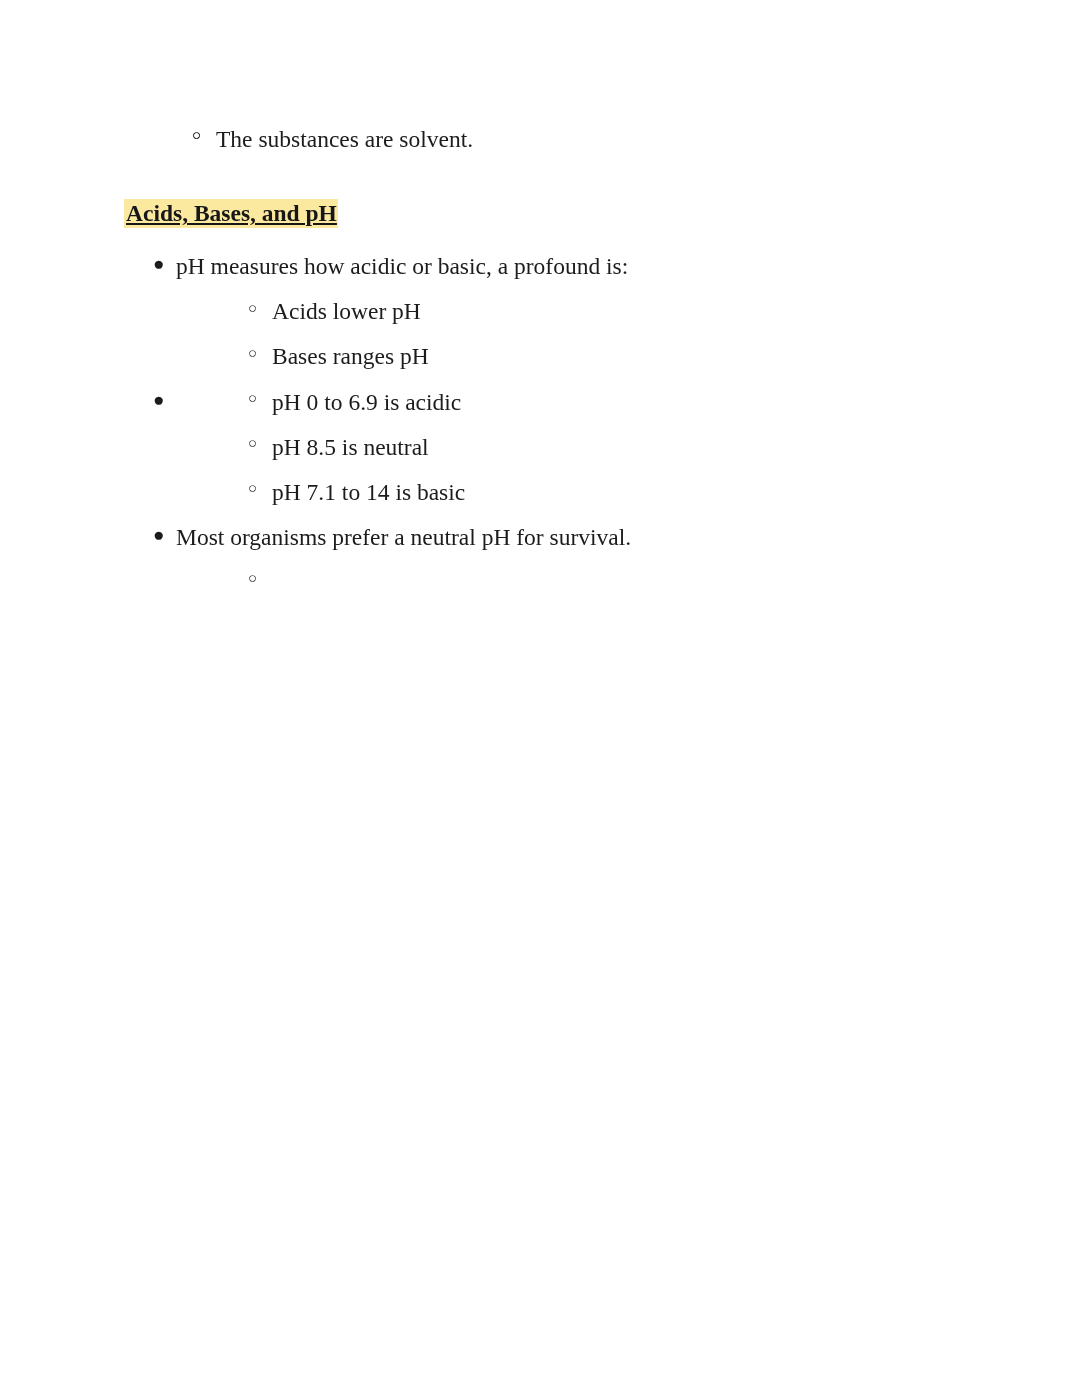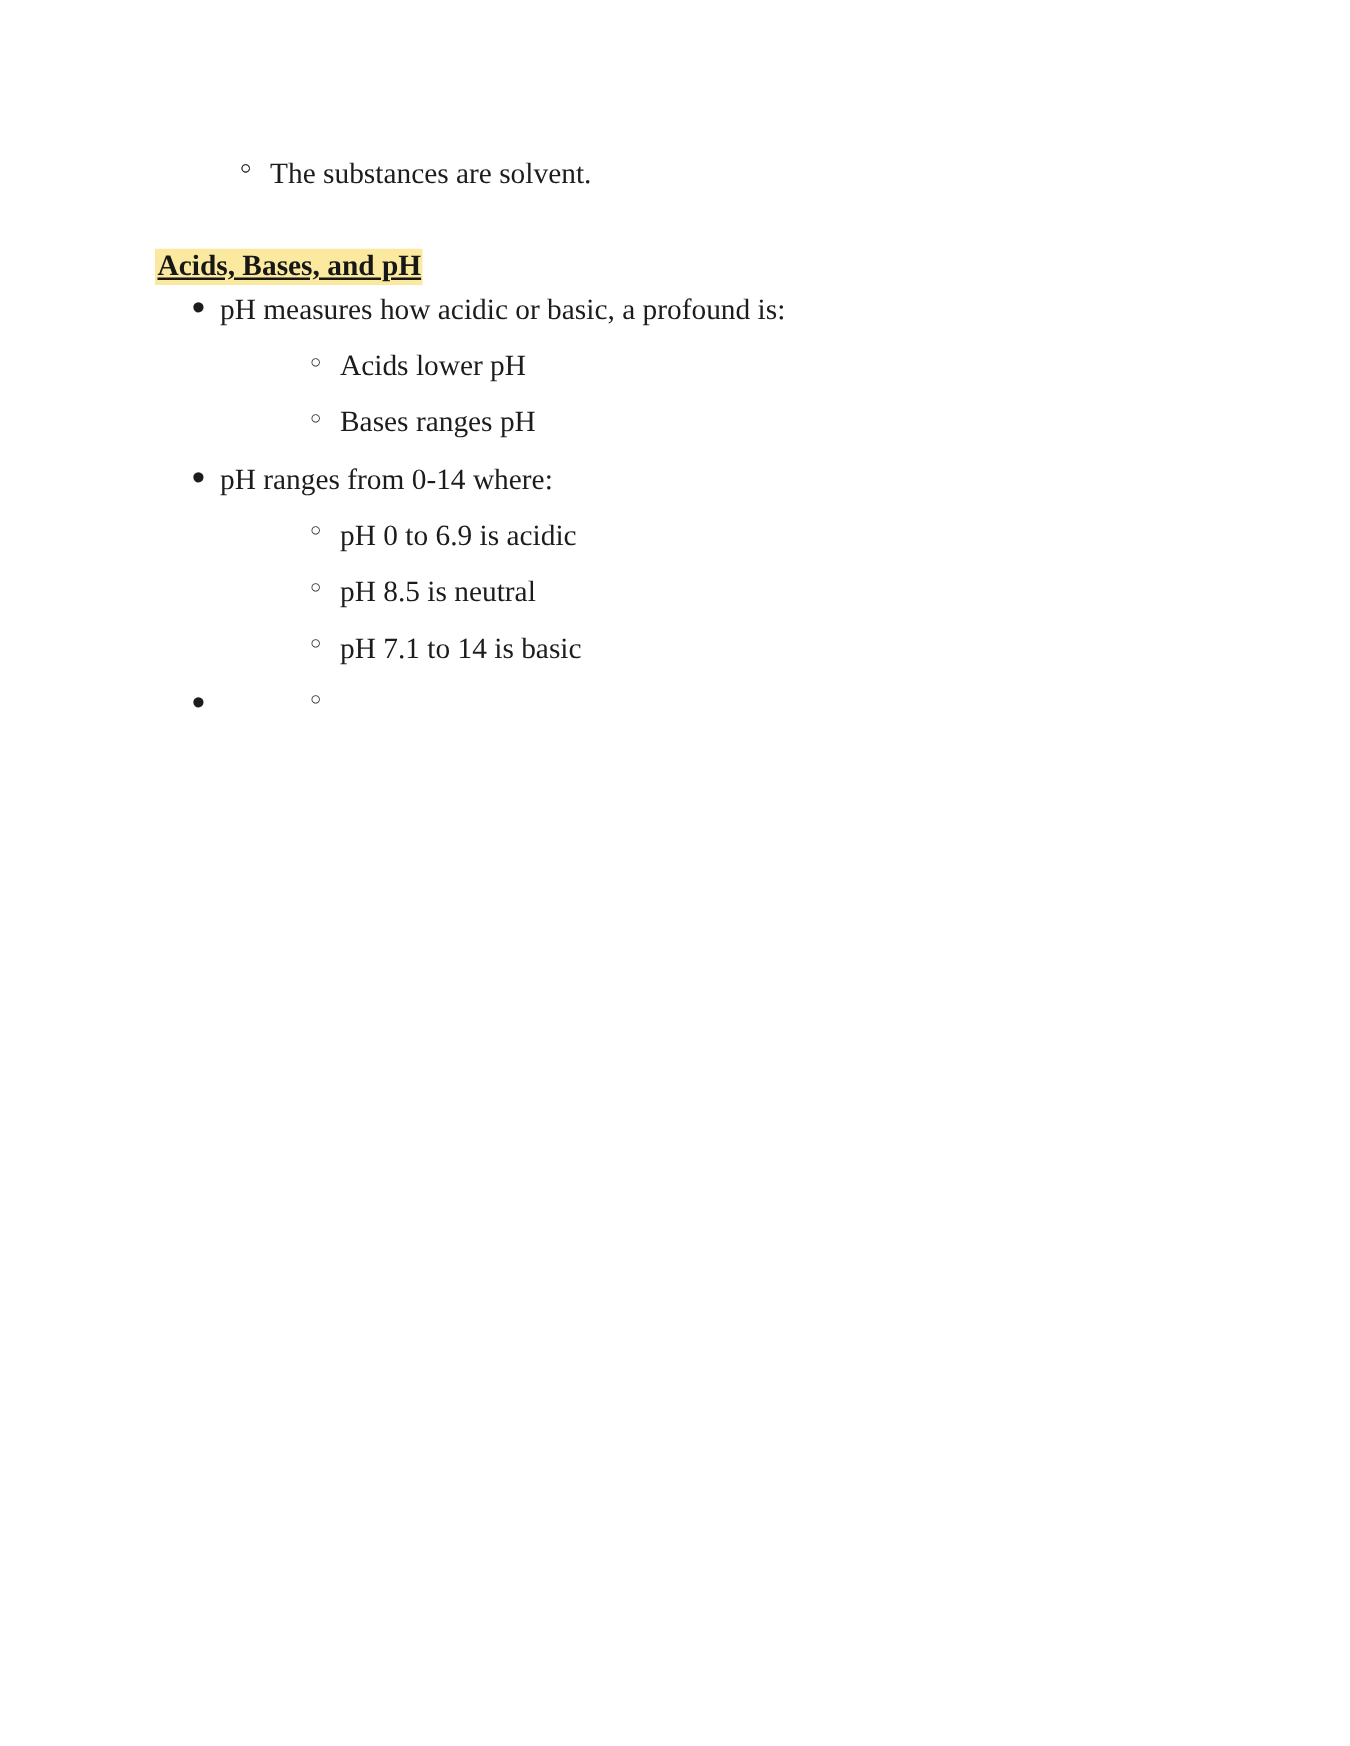--- a/index.html
+++ b/index.html
@@ -71,20 +71,21 @@
     color: #2a2a2a;
   }
 
   
   .top-group > li {
     margin-bottom: 12px;
   }
 
   .heading-row {
     margin-top: 40px;
+    margin-bottom: 18px;
     padding-left: 4px;
   }
   .heading {
     display: inline;
     background: #fbe9a0;
     font-weight: bold;
     font-size: 23.5px;
     text-decoration: underline;
     color: #171717;
     padding: 1px 1px 2px 2px;
@@ -123,39 +124,39 @@
           </li>
           <li>
             <span class="bullet">○</span>
             <span>Bases ranges pH</span>
           </li>
         </ul>
       </li>
 
       <li>
         <span class="bullet">●</span>
-        <span>pH ranges from 0-14 where:</span>
         <ul class="lvl2">
           <li>
             <span class="bullet">○</span>
             <span>pH 0 to 6.9 is acidic</span>
           </li>
           <li>
             <span class="bullet">○</span>
             <span>pH 8.5 is neutral</span>
           </li>
           <li>
             <span class="bullet">○</span>
             <span>pH 7.1 to 14 is basic</span>
           </li>
         </ul>
       </li>
 
       <li>
         <span class="bullet">●</span>
+        <span>Most organisms prefer a neutral pH for survival.</span>
         <ul class="lvl2">
           <li>
             <span class="bullet">○</span>
           </li>
         </ul>
       </li>
 
     </ul>
 
   </div>

